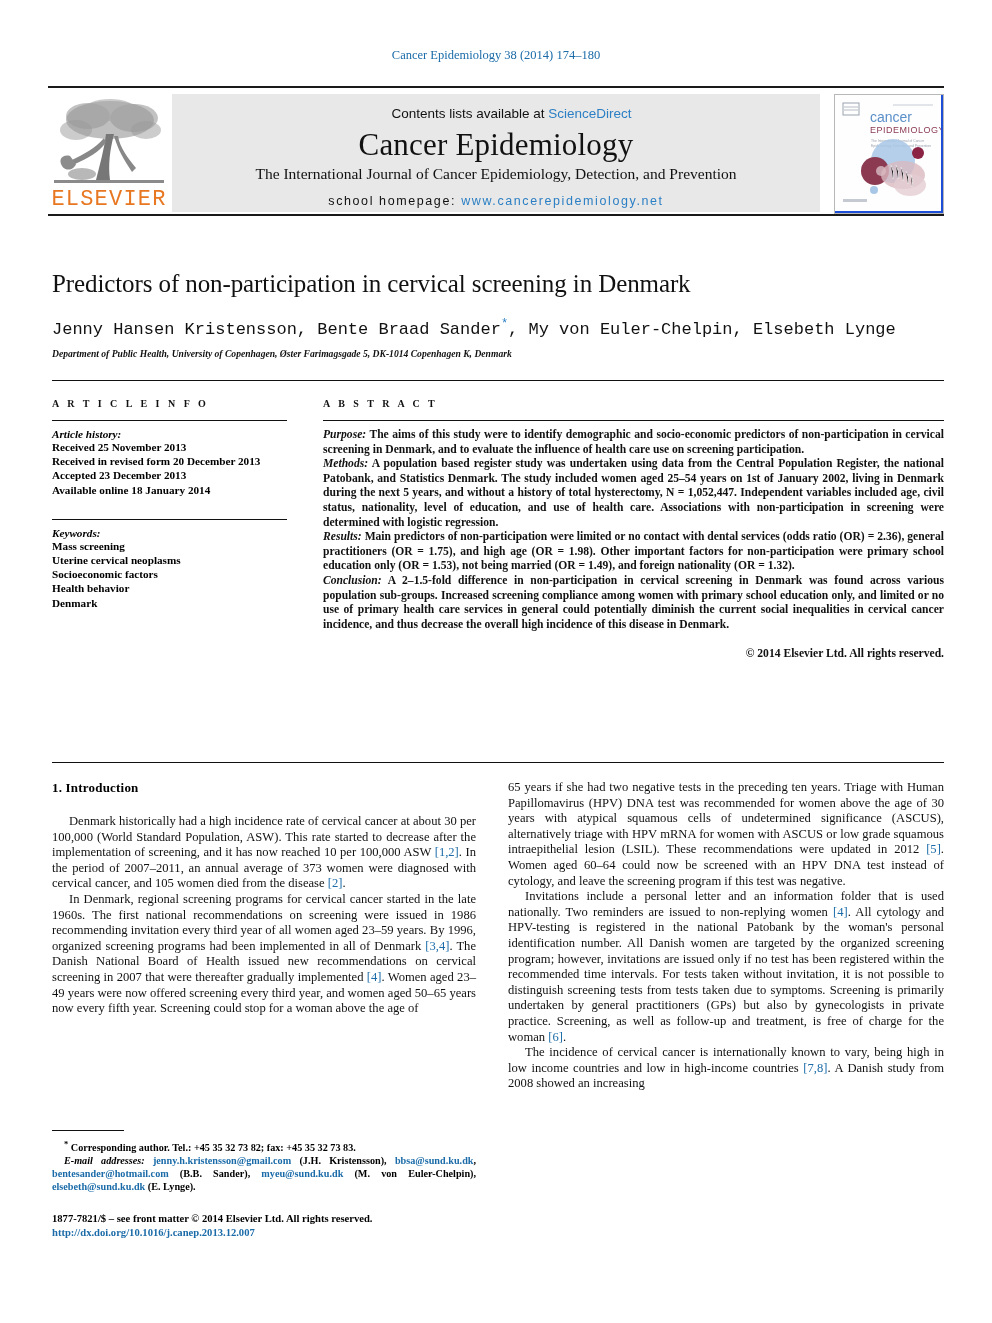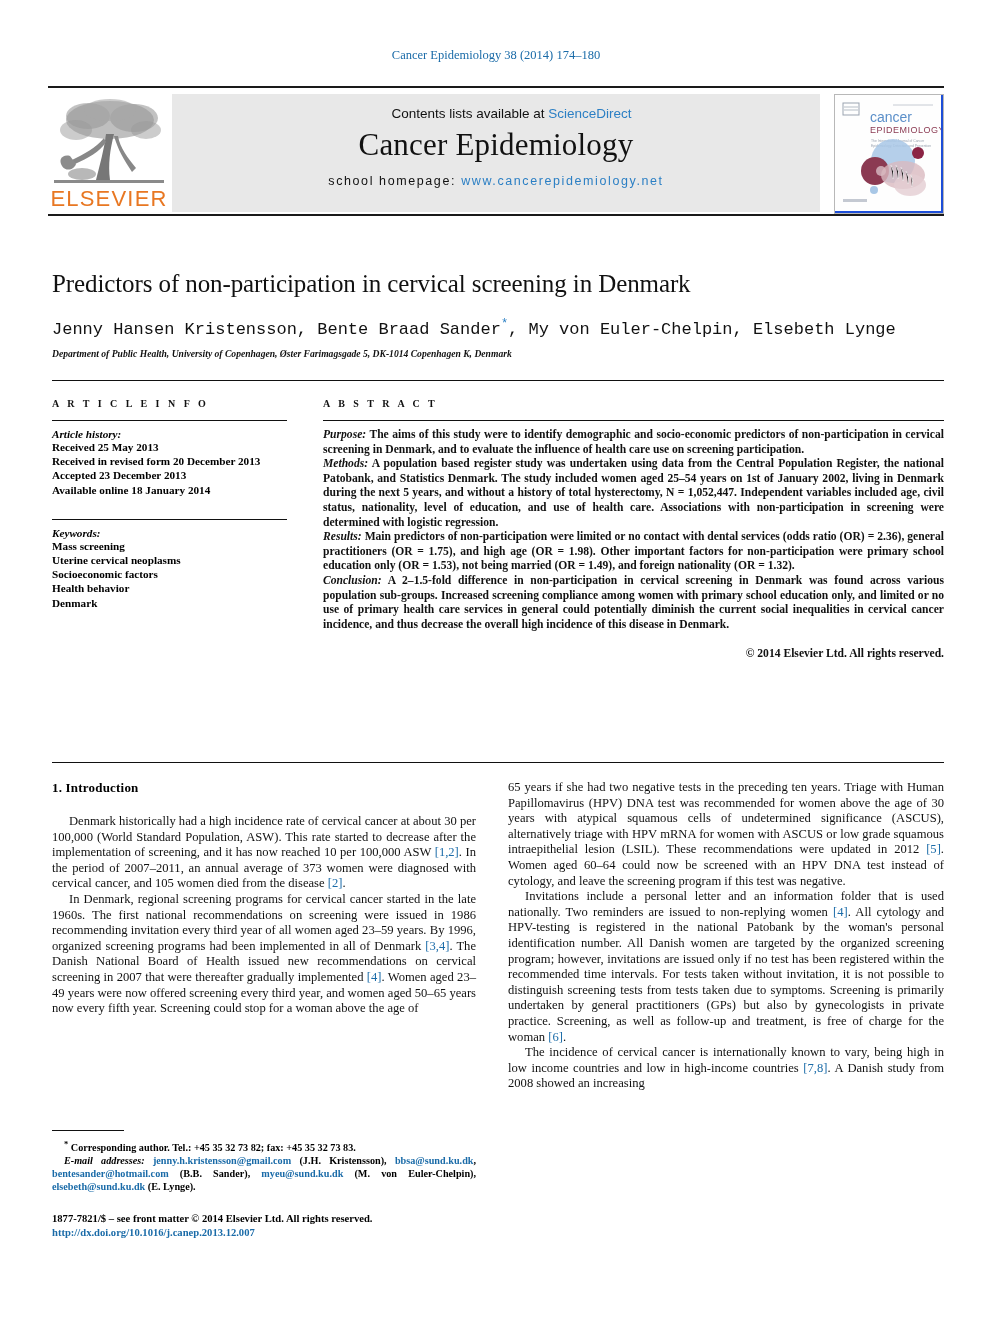--- a/index.html
+++ b/index.html
@@ -60,21 +60,21 @@
   .tree-svg { display:block; }
   .elsevier-word {
     position: absolute;
     bottom: 0px;
     left: 0;
     width: 122px;
     text-align: center;
     font-size: 22px;
     letter-spacing: 1.2px;
     color: #e87722;
-    font-family: Liberation Sans, sans-serif;
+    font-family: Liberation Mono, monospace;
   }
   .center-band {
     position: absolute;
     left: 124px;
     top: 8px;
     width: 648px;
     height: 118px;
     background: #e8e8e8;
     text-align: center;
   }
@@ -328,20 +328,21 @@
         </g>
       </svg>
       <div class="elsevier-word">ELSEVIER</div>
     </div>
 
     <div class="center-band">
       <div class="contents-line">
         <span>Contents lists available at </span><span class="sd">ScienceDirect</span>
       </div>
       <div class="journal-title">Cancer Epidemiology</div>
+      <div class="journal-subtitle">The International Journal of Cancer Epidemiology, Detection, and Prevention</div>
       <div class="homepage-line">
         <span>school homepage: </span><span class="url">www.cancerepidemiology.net</span>
       </div>
     </div>
 
     <div class="cover-thumb">
       <svg width="106" height="116" viewBox="0 0 106 116">
         <rect x="0" y="0" width="106" height="116" fill="#fefefe"></rect>
         <rect x="8" y="8" width="16" height="12" fill="none" stroke="#9aa3b0" stroke-width="1"></rect>
         <line x1="9" y1="12" x2="23" y2="12" stroke="#9aa3b0" stroke-width="0.7"></line>
@@ -379,21 +380,21 @@
     </div>
     <div class="affiliation">Department of Public Health, University of Copenhagen, Øster Farimagsgade 5, DK-1014 Copenhagen K, Denmark</div>
   </div>
 
   <div class="info-rule"></div>
 
   <div class="info-col">
     <div class="sec-head">A R T I C L E   I N F O</div>
     <div class="thin-rule"></div>
     <div class="hist-title">Article history:</div>
-    <div class="hist-line">Received 25 May 2013</div>
+    <div class="hist-line">Received 25 November 2013</div>
     <div class="hist-line">Received in revised form 20 December 2013</div>
     <div class="hist-line">Accepted 23 December 2013</div>
     <div class="hist-line">Available online 18 January 2014</div>
     <div class="kw-block">
       <div class="thin-rule"></div>
       <div class="kw-title">Keywords:</div>
       <div class="kw-line">Mass screening</div>
       <div class="kw-line">Uterine cervical neoplasms</div>
       <div class="kw-line">Socioeconomic factors</div>
       <div class="kw-line">Health behavior</div>

